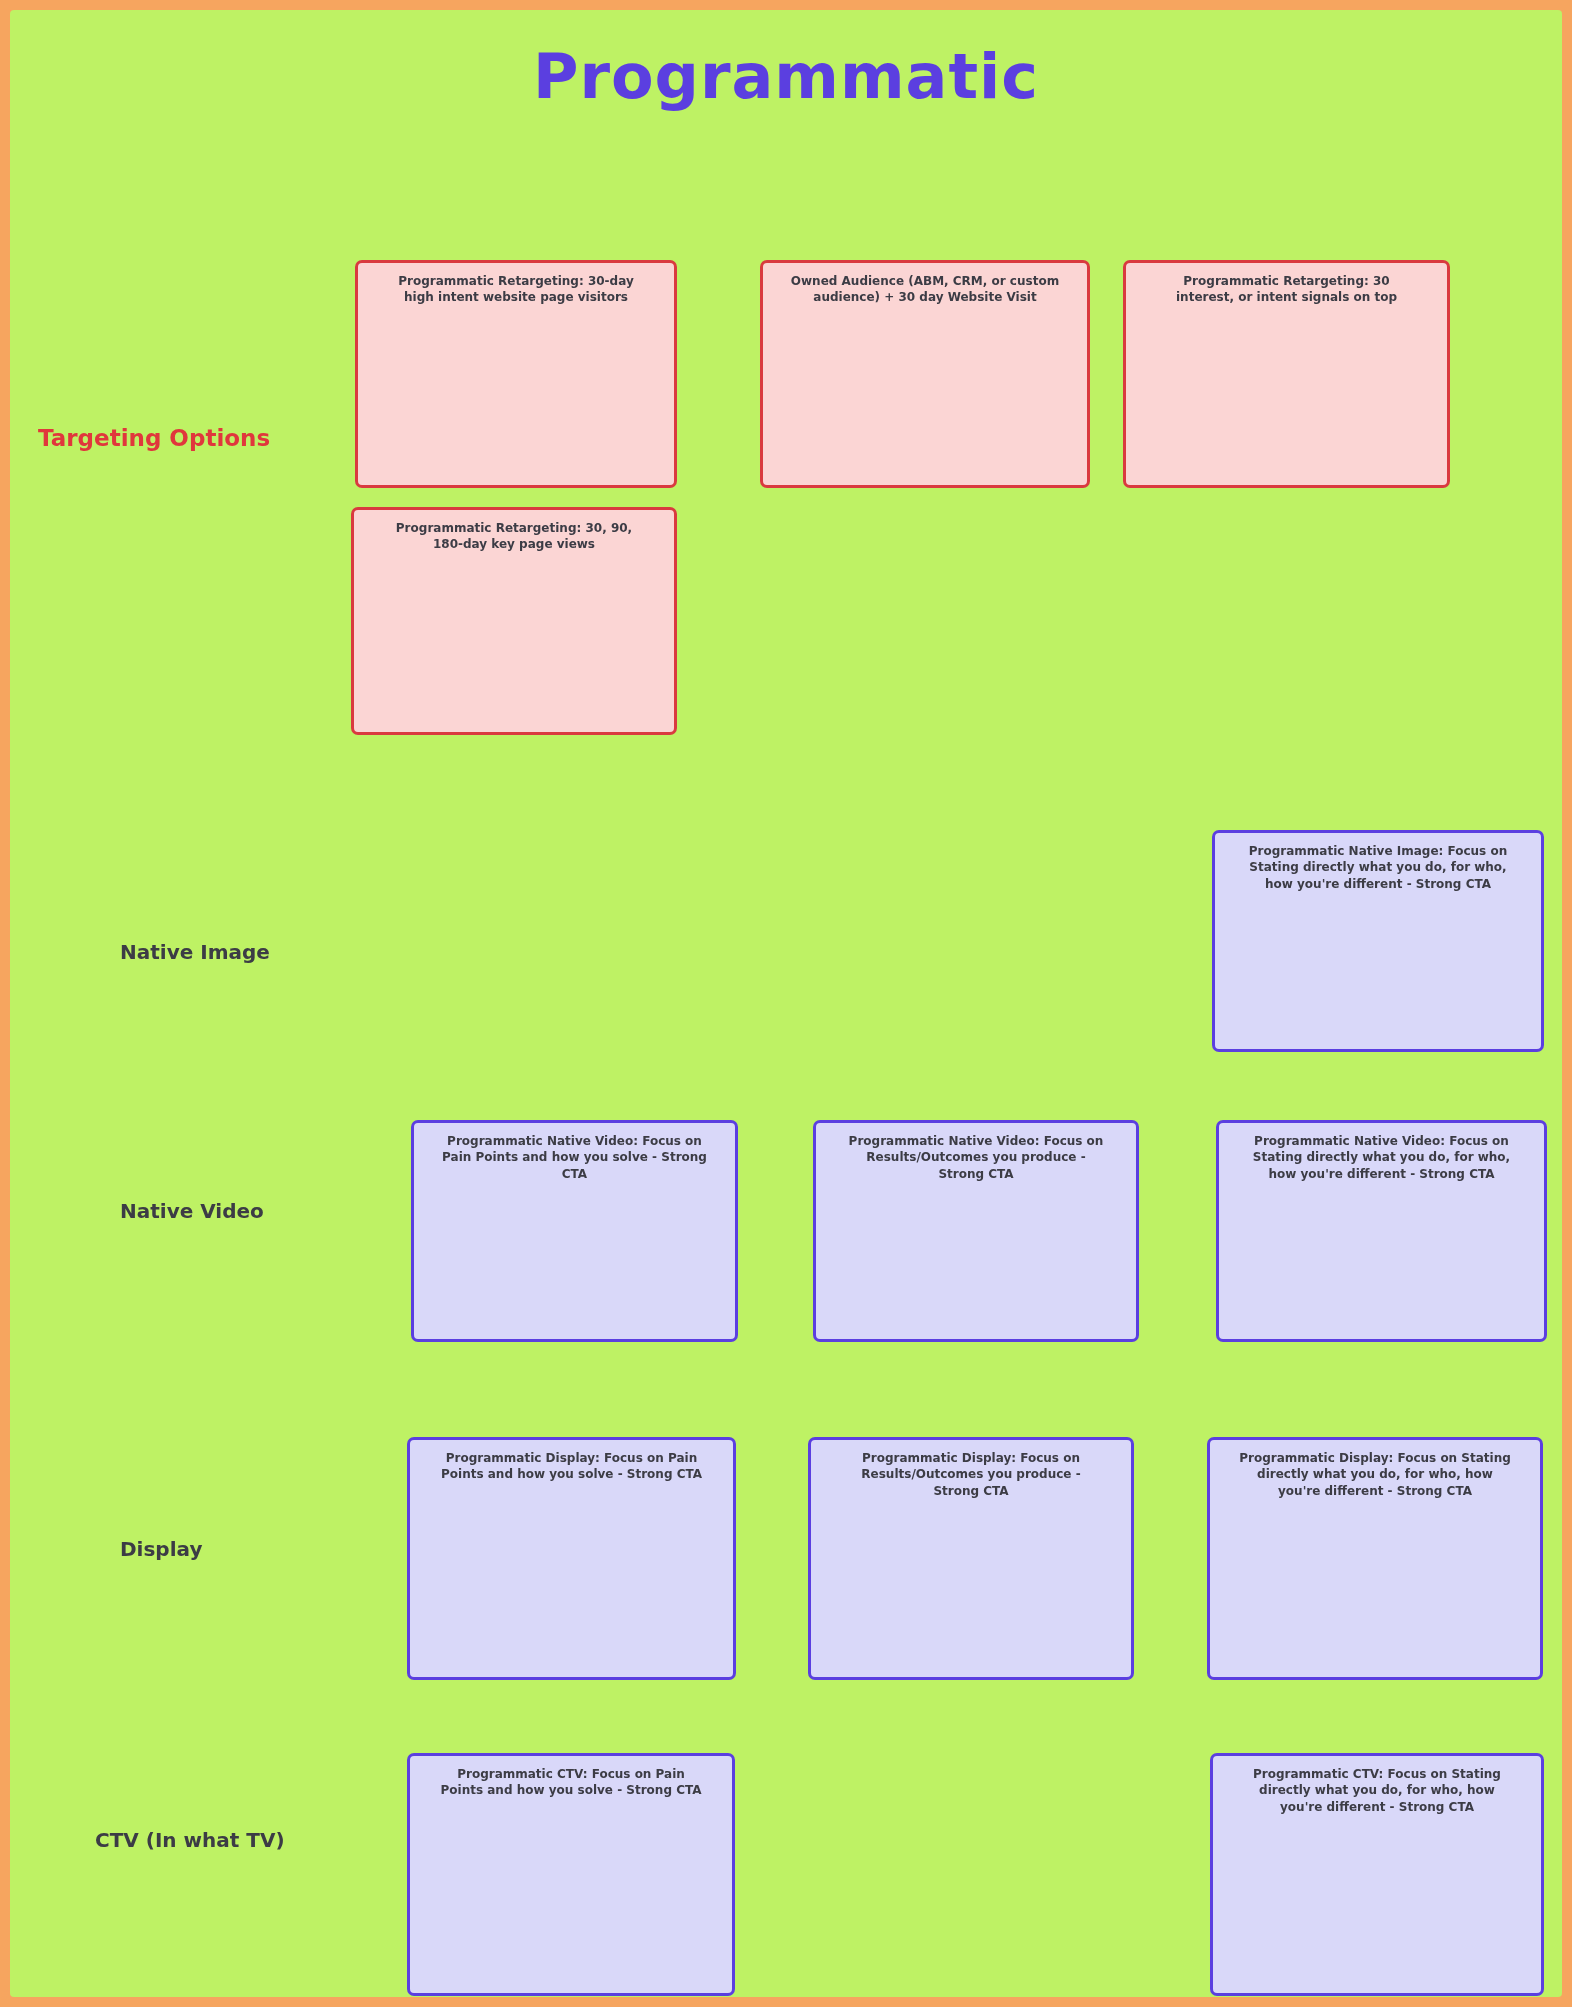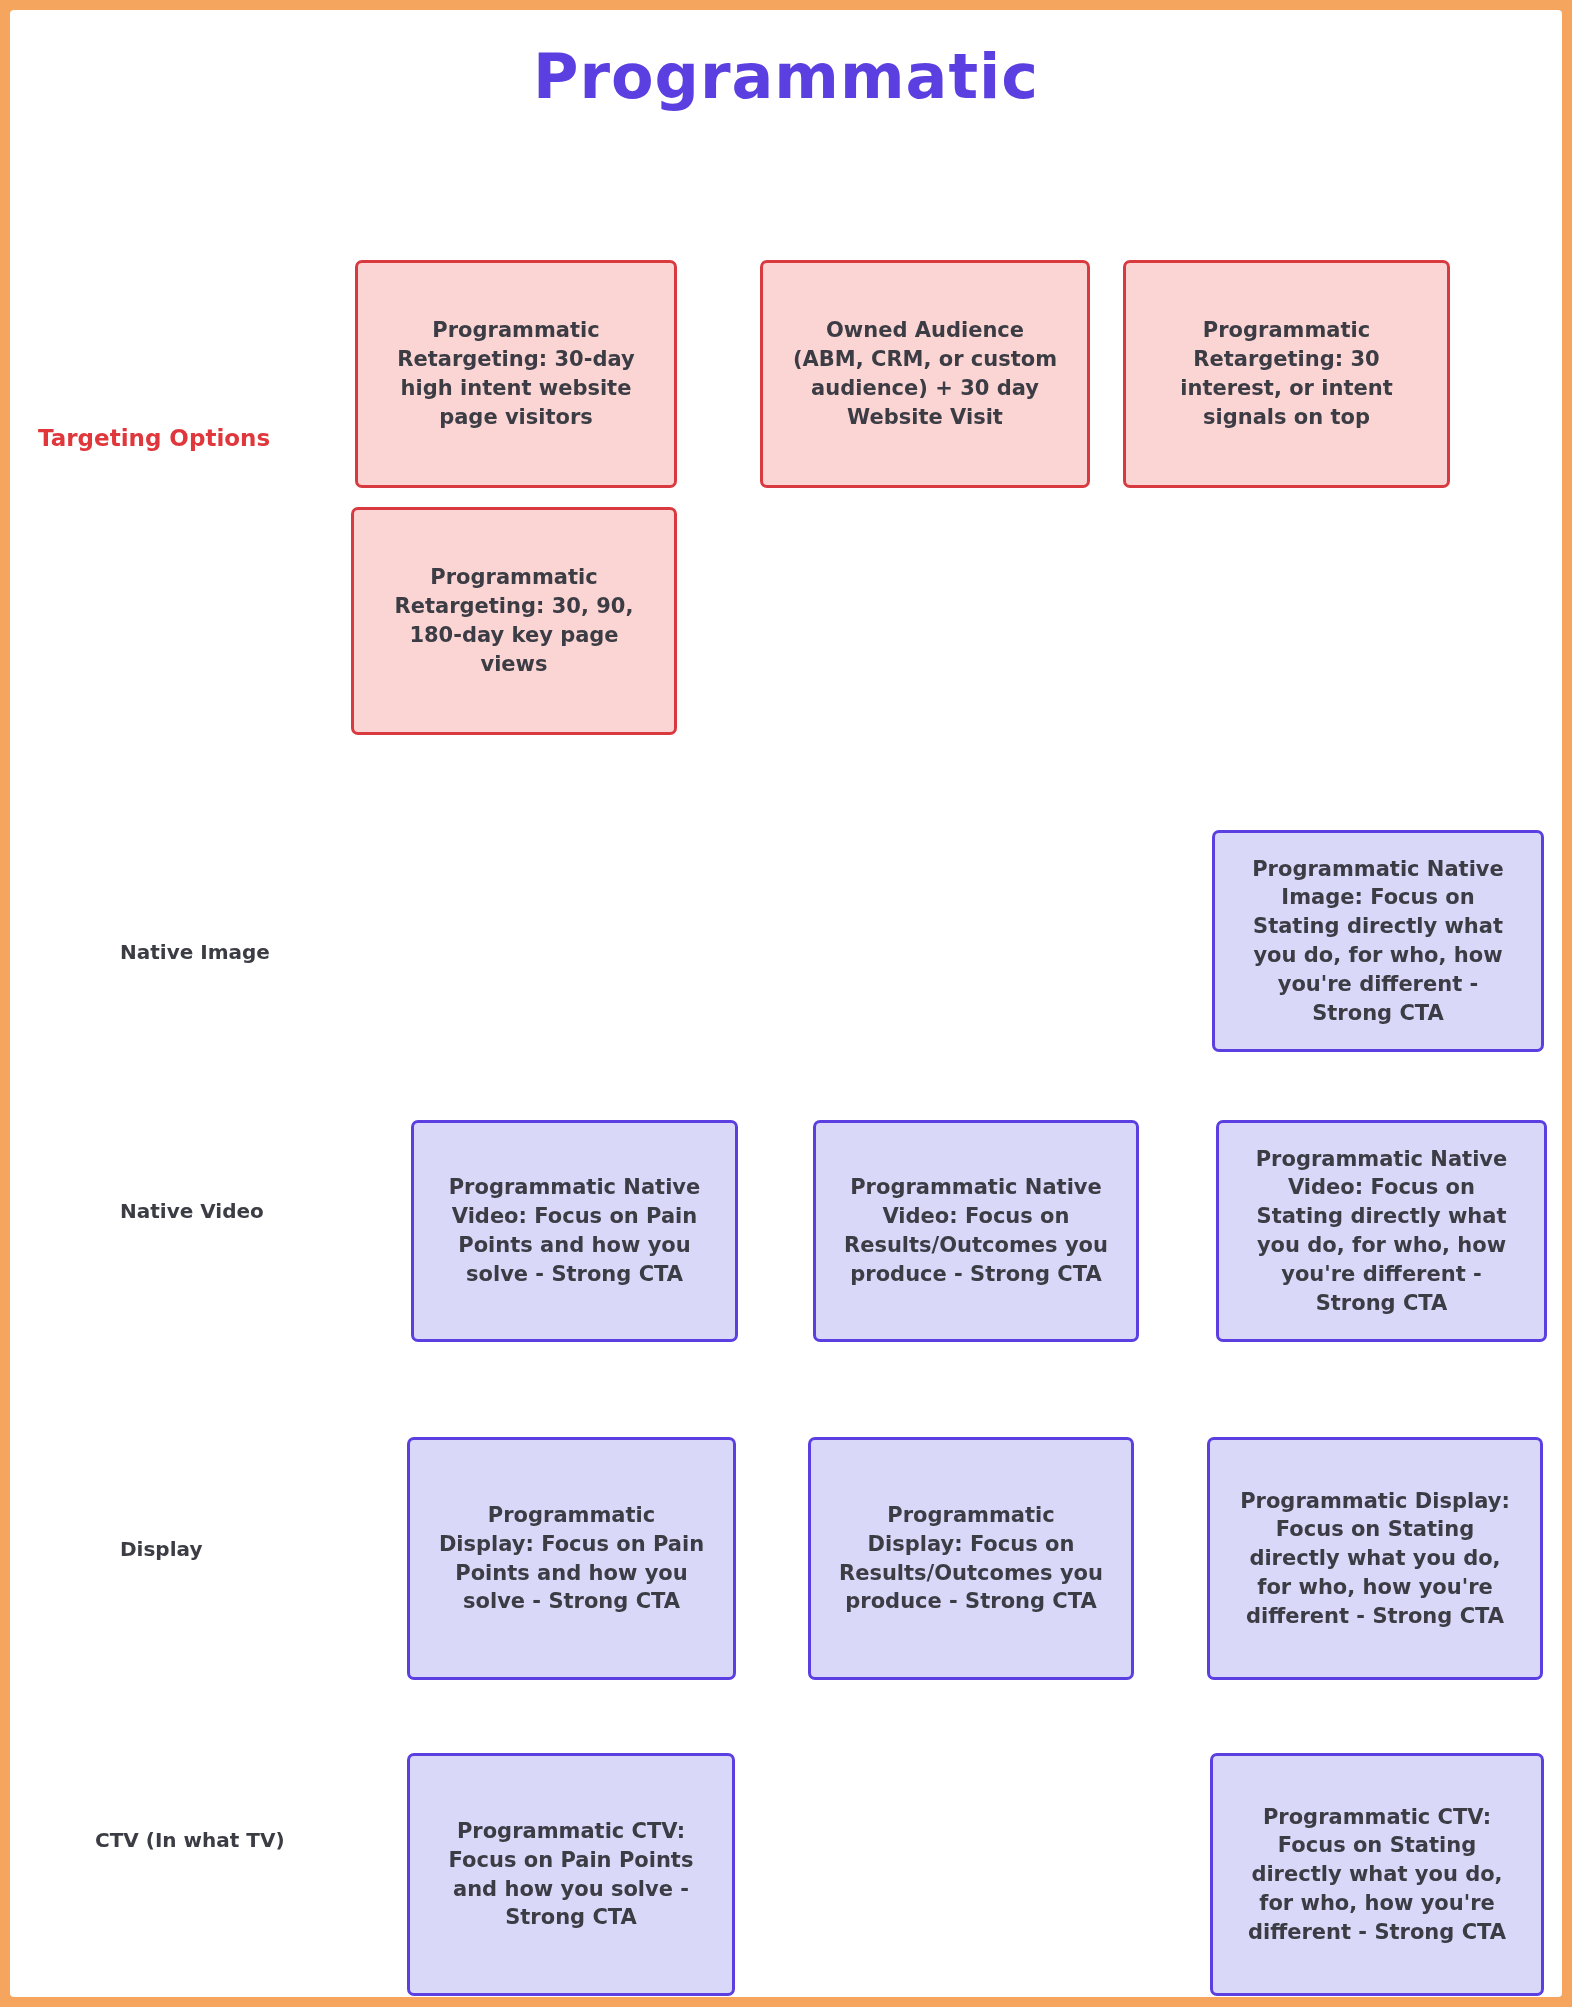--- a/index.html
+++ b/index.html
@@ -12,21 +12,21 @@
 
   body {
     font-family: "DejaVu Sans", sans-serif;
     padding: 10px;
   }
 
   #page {
     position: relative;
     width: 1552px;
     height: 1987px;
-    background: #ffffff;
+    background: #bef264;
     border-radius: 4px;
     overflow: hidden;
   }
 
   
   #title {
     position: absolute;
     top: 30px;
     left: 0;
     width: 1552px;
@@ -35,26 +35,25 @@
     font-weight: bold;
     color: #5b3fe0;
     letter-spacing: 1px;
     font-family: "DejaVu Sans", sans-serif;
   }
 
   
   .node {
     position: absolute;
     display: flex;
-    align-items: center;
     justify-content: center;
     text-align: center;
     border-radius: 7px;
     padding: 10px 27px;
-    font-size: 21px;
+    font-size: 12px;
     font-weight: bold;
     line-height: 1.37;
     color: #3c3c45;
     font-family: "DejaVu Sans", sans-serif;
   }
 
   .node span { display: block; width: 100%; }
 
   .node.red {
     background: #fbd5d4;

